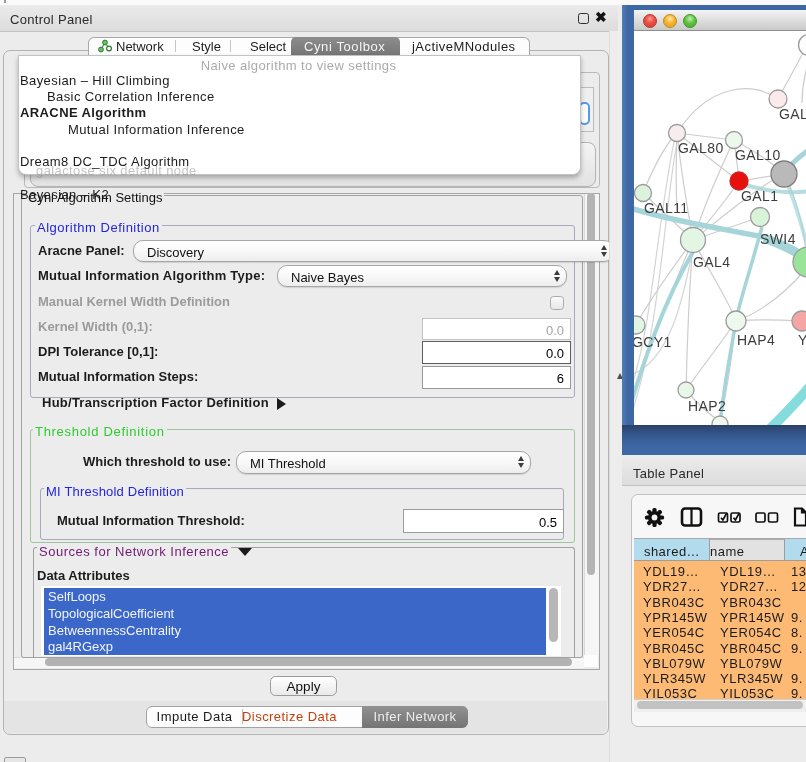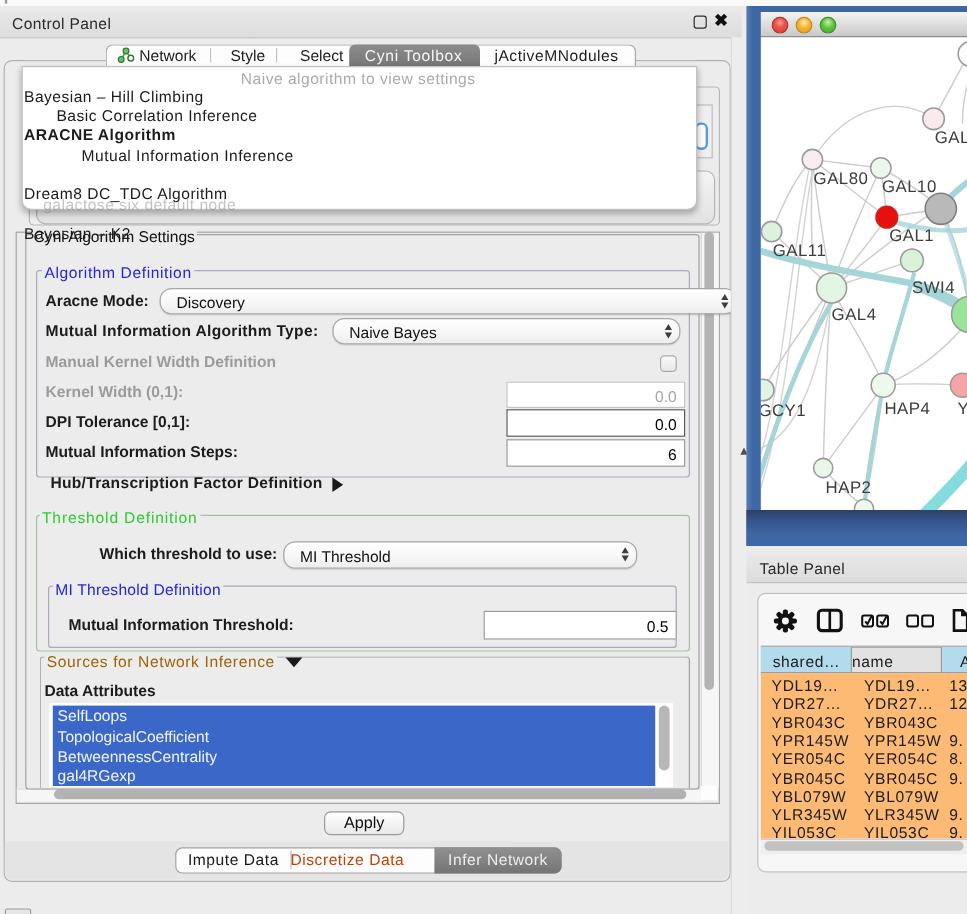--- a/index.html
+++ b/index.html
@@ -78,21 +78,21 @@
 <div class="abs" style="left:14px;top:657px;width:570px;height:10px;background:#f6f6f6;border-top:1px solid #dadada;"></div>
 <div class="abs" style="left:45px;top:658px;width:527px;height:8px;background:#b2b2b2;border-radius:4px;"></div>
 <div class="abs" style="left:584px;top:655px;width:14px;height:12px;background:#fdfdfd;"></div>
 
 <div class="group" style="left:21px;top:195px;width:560px;height:461px;border-color:#a2a2a2;"></div>
 <div class="gtitle" style="left:26px;top:191px;color:#111;">Cyni Algorithm Settings</div>
 
 <div class="group" style="left:30px;top:225px;width:543px;height:171px;border-color:#a9a9bb;"></div>
 <div class="gtitle" style="left:35px;top:221px;color:#2424dd;letter-spacing:0.5px;">Algorithm Definition</div>
 
-<div class="lbl b" style="left:38px;top:244px;">Aracne Mode:</div>
+<div class="lbl b" style="left:38px;top:244px;">Aracne Panel:</div>
 <div class="combo" style="left:133px;top:240px;width:432px;height:20px;padding-left:47px;">
   <span class="t">Discovery</span>
   <div class="arrows" style="right:5px;top:4px;">
       <div class="up"></div>
       <div class="dn"></div>
     </div>
 </div>
 <div class="lbl b" style="left:38px;top:269px;letter-spacing:0.25px;">Mutual Information Algorithm Type:</div>
 <div class="combo" style="left:277px;top:265px;width:288px;height:20px;">
   <span class="t">Naive Bayes</span>
@@ -134,21 +134,21 @@
 </div>
 
 <div class="group" style="left:40px;top:488px;width:522px;height:50px;border-color:#a9a9bb;"></div>
 <div class="gtitle" style="left:44px;top:485px;color:#2424dd;letter-spacing:0.2px;">MI Threshold Definition</div>
 <div class="lbl b" style="left:57px;top:514px;">Mutual Information Threshold:</div>
 <div class="field" style="left:403px;top:509px;width:159px;height:22px;border-color:#9c9c9c;">
   <span style="top:5px;">0.5</span>
   </div>
 
 <div class="group" style="left:33px;top:547px;width:540px;height:109px;border-color:#a2a2a2;border-bottom:none;border-radius:3px 3px 0 0;"></div>
-<div class="gtitle" style="left:37px;top:545px;color:#a16207;letter-spacing:0.5px;">Sources for Network Inference</div>
+<div class="gtitle" style="left:37px;top:545px;color:#701a75;letter-spacing:0.5px;">Sources for Network Inference</div>
 <div class="abs" style="left:238px;top:548px;width:0;height:0;border-left:7px solid transparent;
      border-right:7px solid transparent;border-top:8px solid #1a1a1a;"></div>
 <div class="lbl b" style="left:37px;top:569px;">Data Attributes</div>
 
 <div class="abs" style="left:41px;top:586px;width:520px;height:70px;background:#fff;"></div>
 <div class="abs" style="left:44px;top:588px;width:502px;height:67px;background:#3b67c8;"></div>
 <div class="lbl" style="left:48px;top:590px;color:#f2f4fa;">SelfLoops</div>
 <div class="lbl" style="left:48px;top:607px;color:#f2f4fa;">TopologicalCoefficient</div>
 <div class="lbl" style="left:48px;top:623.5px;color:#f2f4fa;">BetweennessCentrality</div>
 <div class="lbl" style="left:48px;top:640px;color:#f2f4fa;">gal4RGexp</div>

